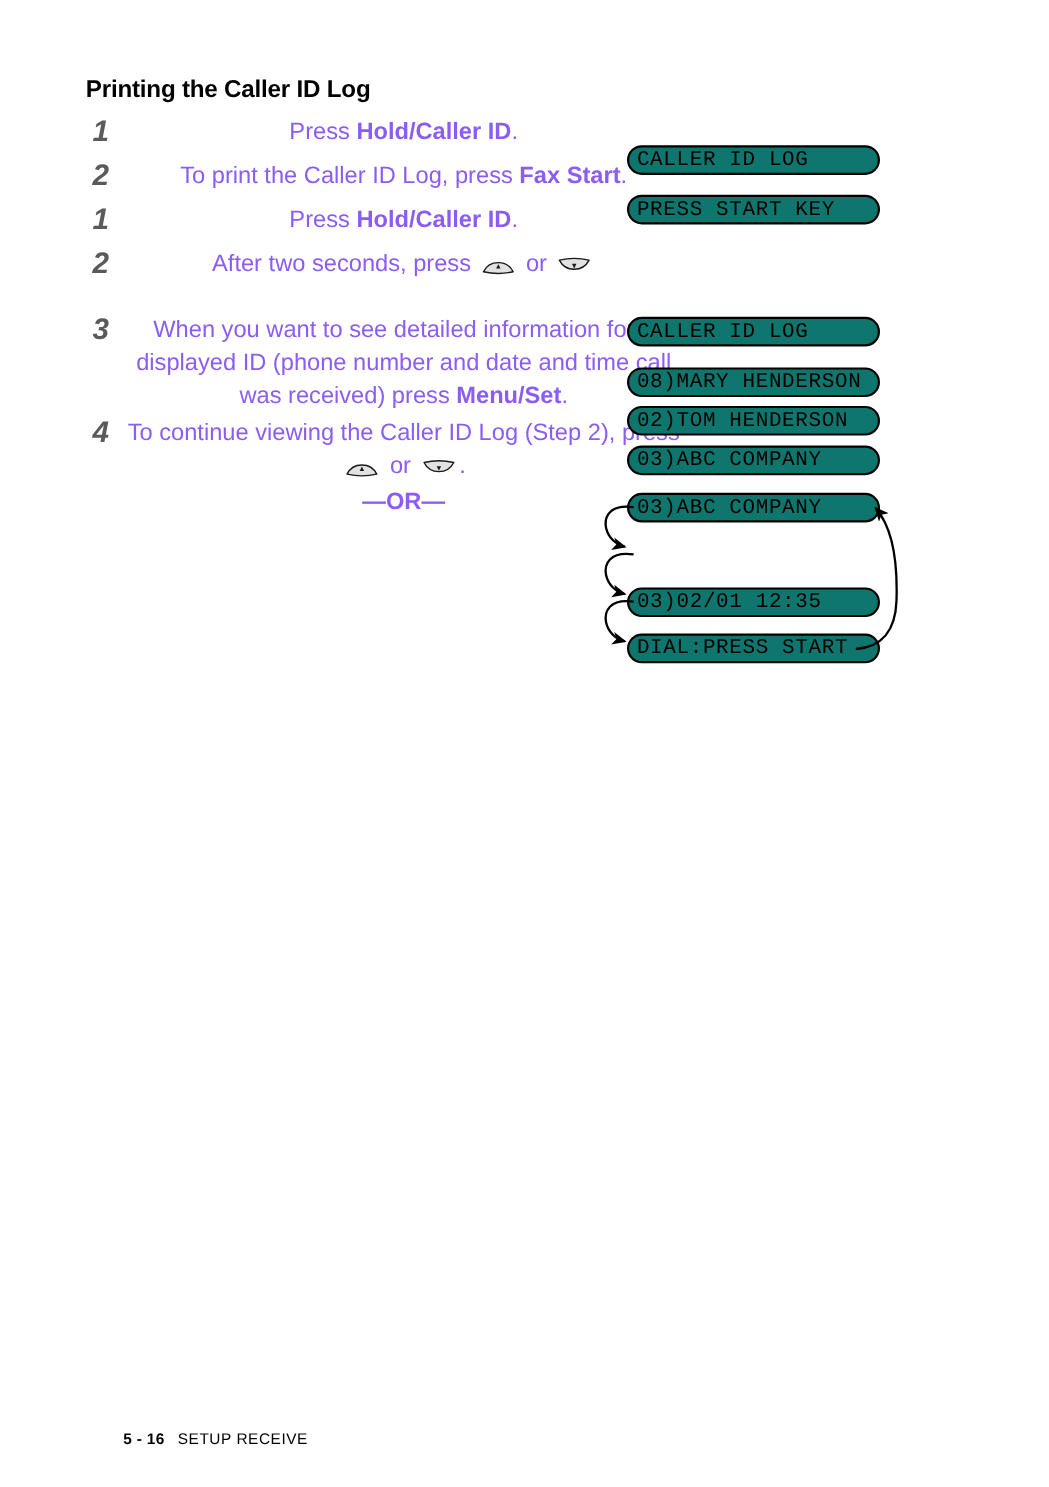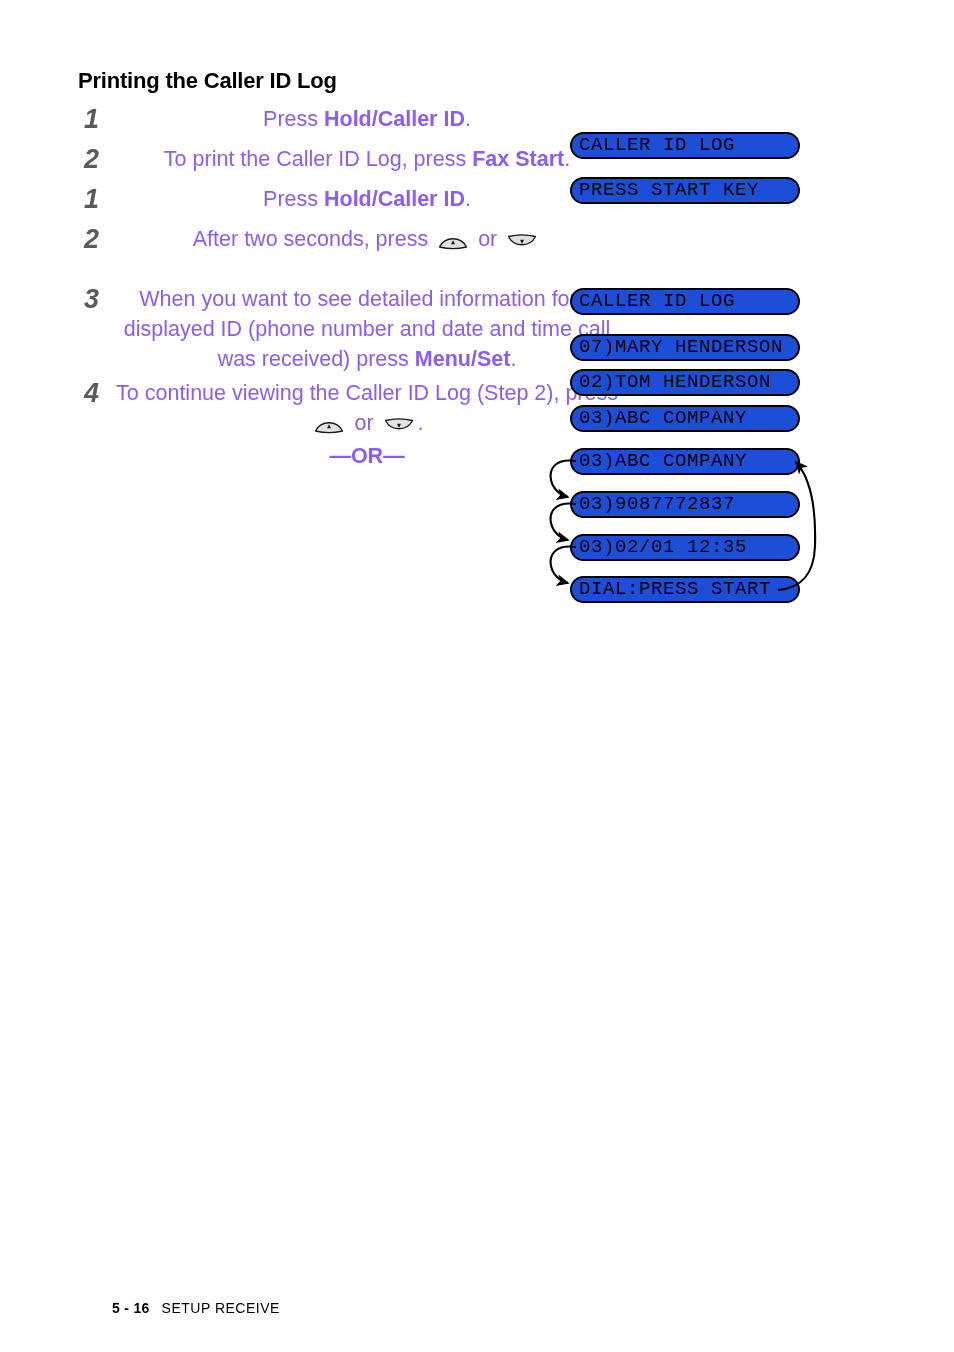--- a/index.html
+++ b/index.html
@@ -97,21 +97,21 @@
   }
   .keyglyph svg { display: block; }
 
   
   .lcd {
     position: absolute;
     width: 230px;
     height: 27px;
     border: 2.5px solid #000;
     border-radius: 14px;
-    background: #1d4ed8;
+    background: #0f766e;
     box-sizing: border-box;
     font-family: "Liberation Mono", "DejaVu Sans Mono", monospace;
     font-size: 19px;
     line-height: 23px;
     letter-spacing: 0.6px;
     color: #000;
     padding-left: 7px;
     white-space: pre;
     overflow: hidden;
   }
@@ -208,26 +208,25 @@
         </div>
       </div>
 
     </div>
   </div>
 
   <div class="lcd" style="left:570px; top:132px;">CALLER ID LOG</div>
   <div class="lcd" style="left:570px; top:177px;">PRESS START KEY</div>
 
   <div class="lcd" style="left:570px; top:288px;">CALLER ID LOG</div>
-  <div class="lcd" style="left:570px; top:334px;">07)MARY HENDERSON</div>
+  <div class="lcd" style="left:570px; top:334px;">08)MARY HENDERSON</div>
   <div class="lcd" style="left:570px; top:369px;">02)TOM HENDERSON</div>
   <div class="lcd" style="left:570px; top:405px;">03)ABC COMPANY</div>
 
   <div class="lcd" style="left:570px; top:448px;">03)ABC COMPANY</div>
-  <div class="lcd" style="left:570px; top:491px;">03)9087772837</div>
   <div class="lcd" style="left:570px; top:534px;">03)02/01 12:35</div>
   <div class="lcd" style="left:570px; top:576px;">DIAL:PRESS START</div>
 
   <svg class="flow-svg" viewBox="0 0 300 180">
     <defs>
       <marker id="arrowhead" markerWidth="7" markerHeight="7" refX="5.4" refY="3.2" orient="auto" markerUnits="strokeWidth">
         <path d="M0,0.4 L6.2,3.2 L0,6.0 L1.6,3.2 Z" fill="#000"></path>
       </marker>
     </defs>
 

